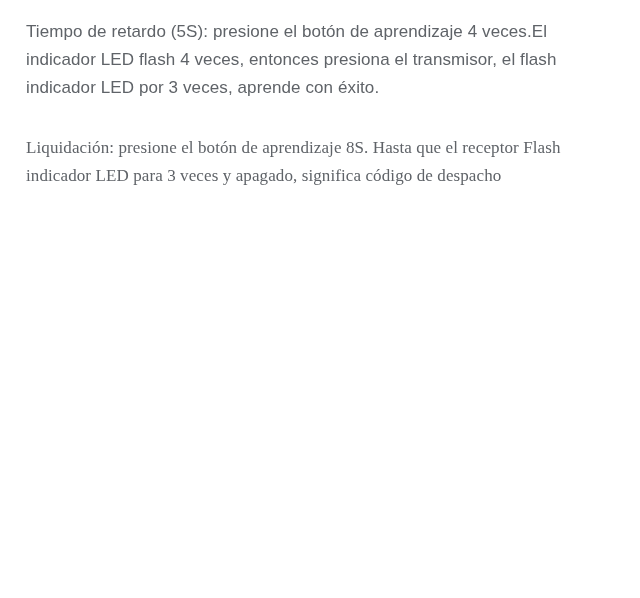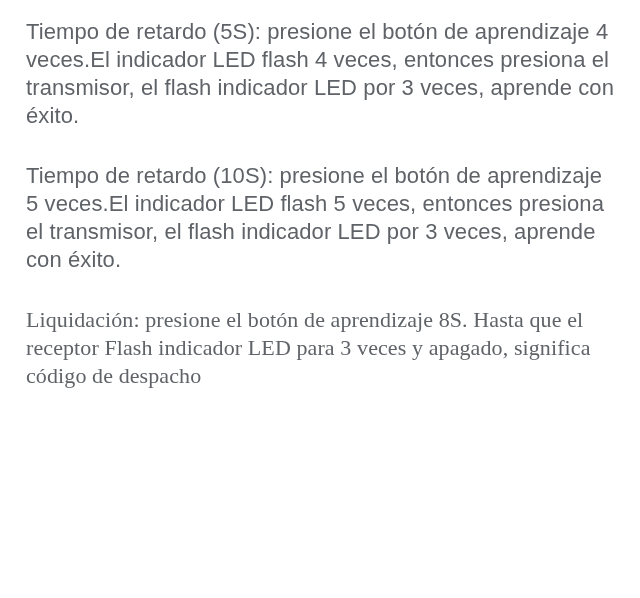--- a/index.html
+++ b/index.html
@@ -15,34 +15,33 @@
     overflow: hidden;
   }
   .page {
     width: 640px;
     height: 598px;
     box-sizing: border-box;
     padding: 18px 24px 0 26px;
     background: #ffffff;
   }
   .para {
-    font-size: 22px;
+    font-size: 17px;
     line-height: 28px;
     color: #5f6368;
     margin: 0 0 32px 0;
     letter-spacing: 0.1px;
     max-width: 590px;
     text-align: left;
     white-space: pre-wrap;
   }
   .para:last-child {
     margin-bottom: 0;
     font-family: Liberation Serif, serif;
   }
 </style>
 </head>
 <body>
 
 <div class="page">
   <p class="para">Tiempo de retardo (5S): presione el botón de aprendizaje 4 veces.El indicador LED flash 4 veces, entonces presiona el transmisor, el flash indicador LED por 3 veces, aprende con éxito.</p>
-  <p class="para">Tiempo de retardo (10S): presione el botón de aprendizaje 5 veces.El indicador LED flash 5 veces, entonces presiona el transmisor, el flash indicador LED por 3 veces, aprende con éxito.</p>
   <p class="para">Liquidación: presione el botón de aprendizaje 8S. Hasta que el receptor Flash indicador LED para 3 veces y apagado, significa código de despacho</p>
 </div>
 
 </body></html>

